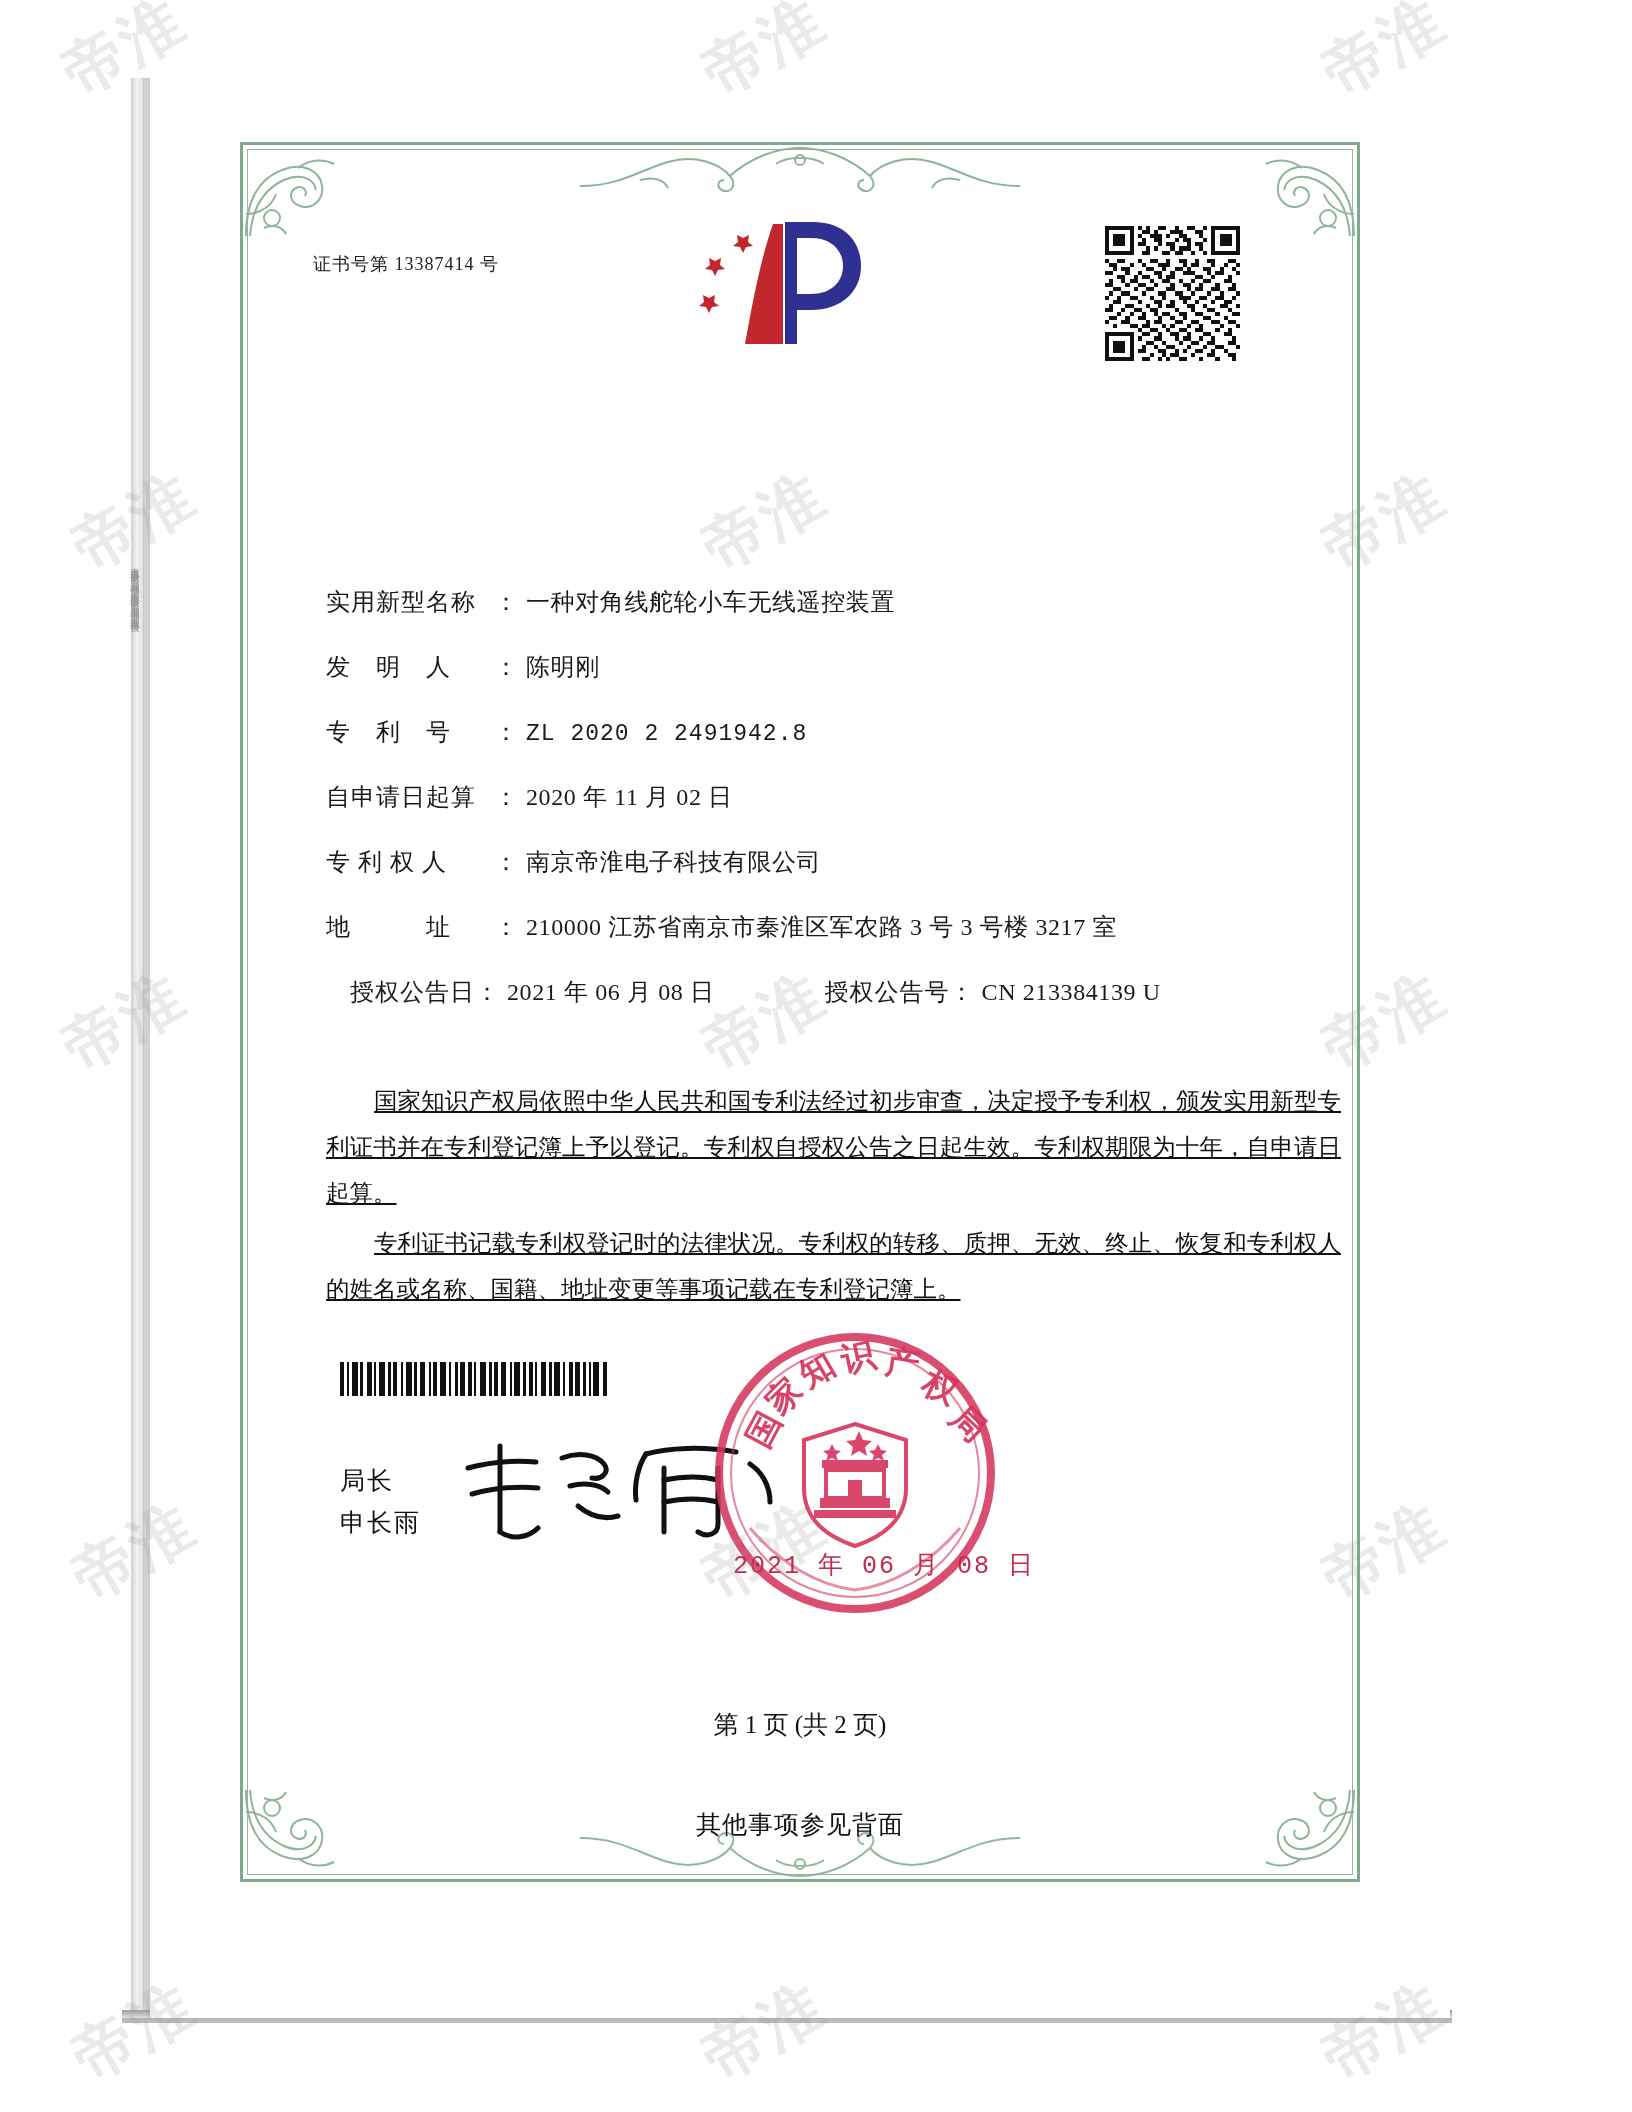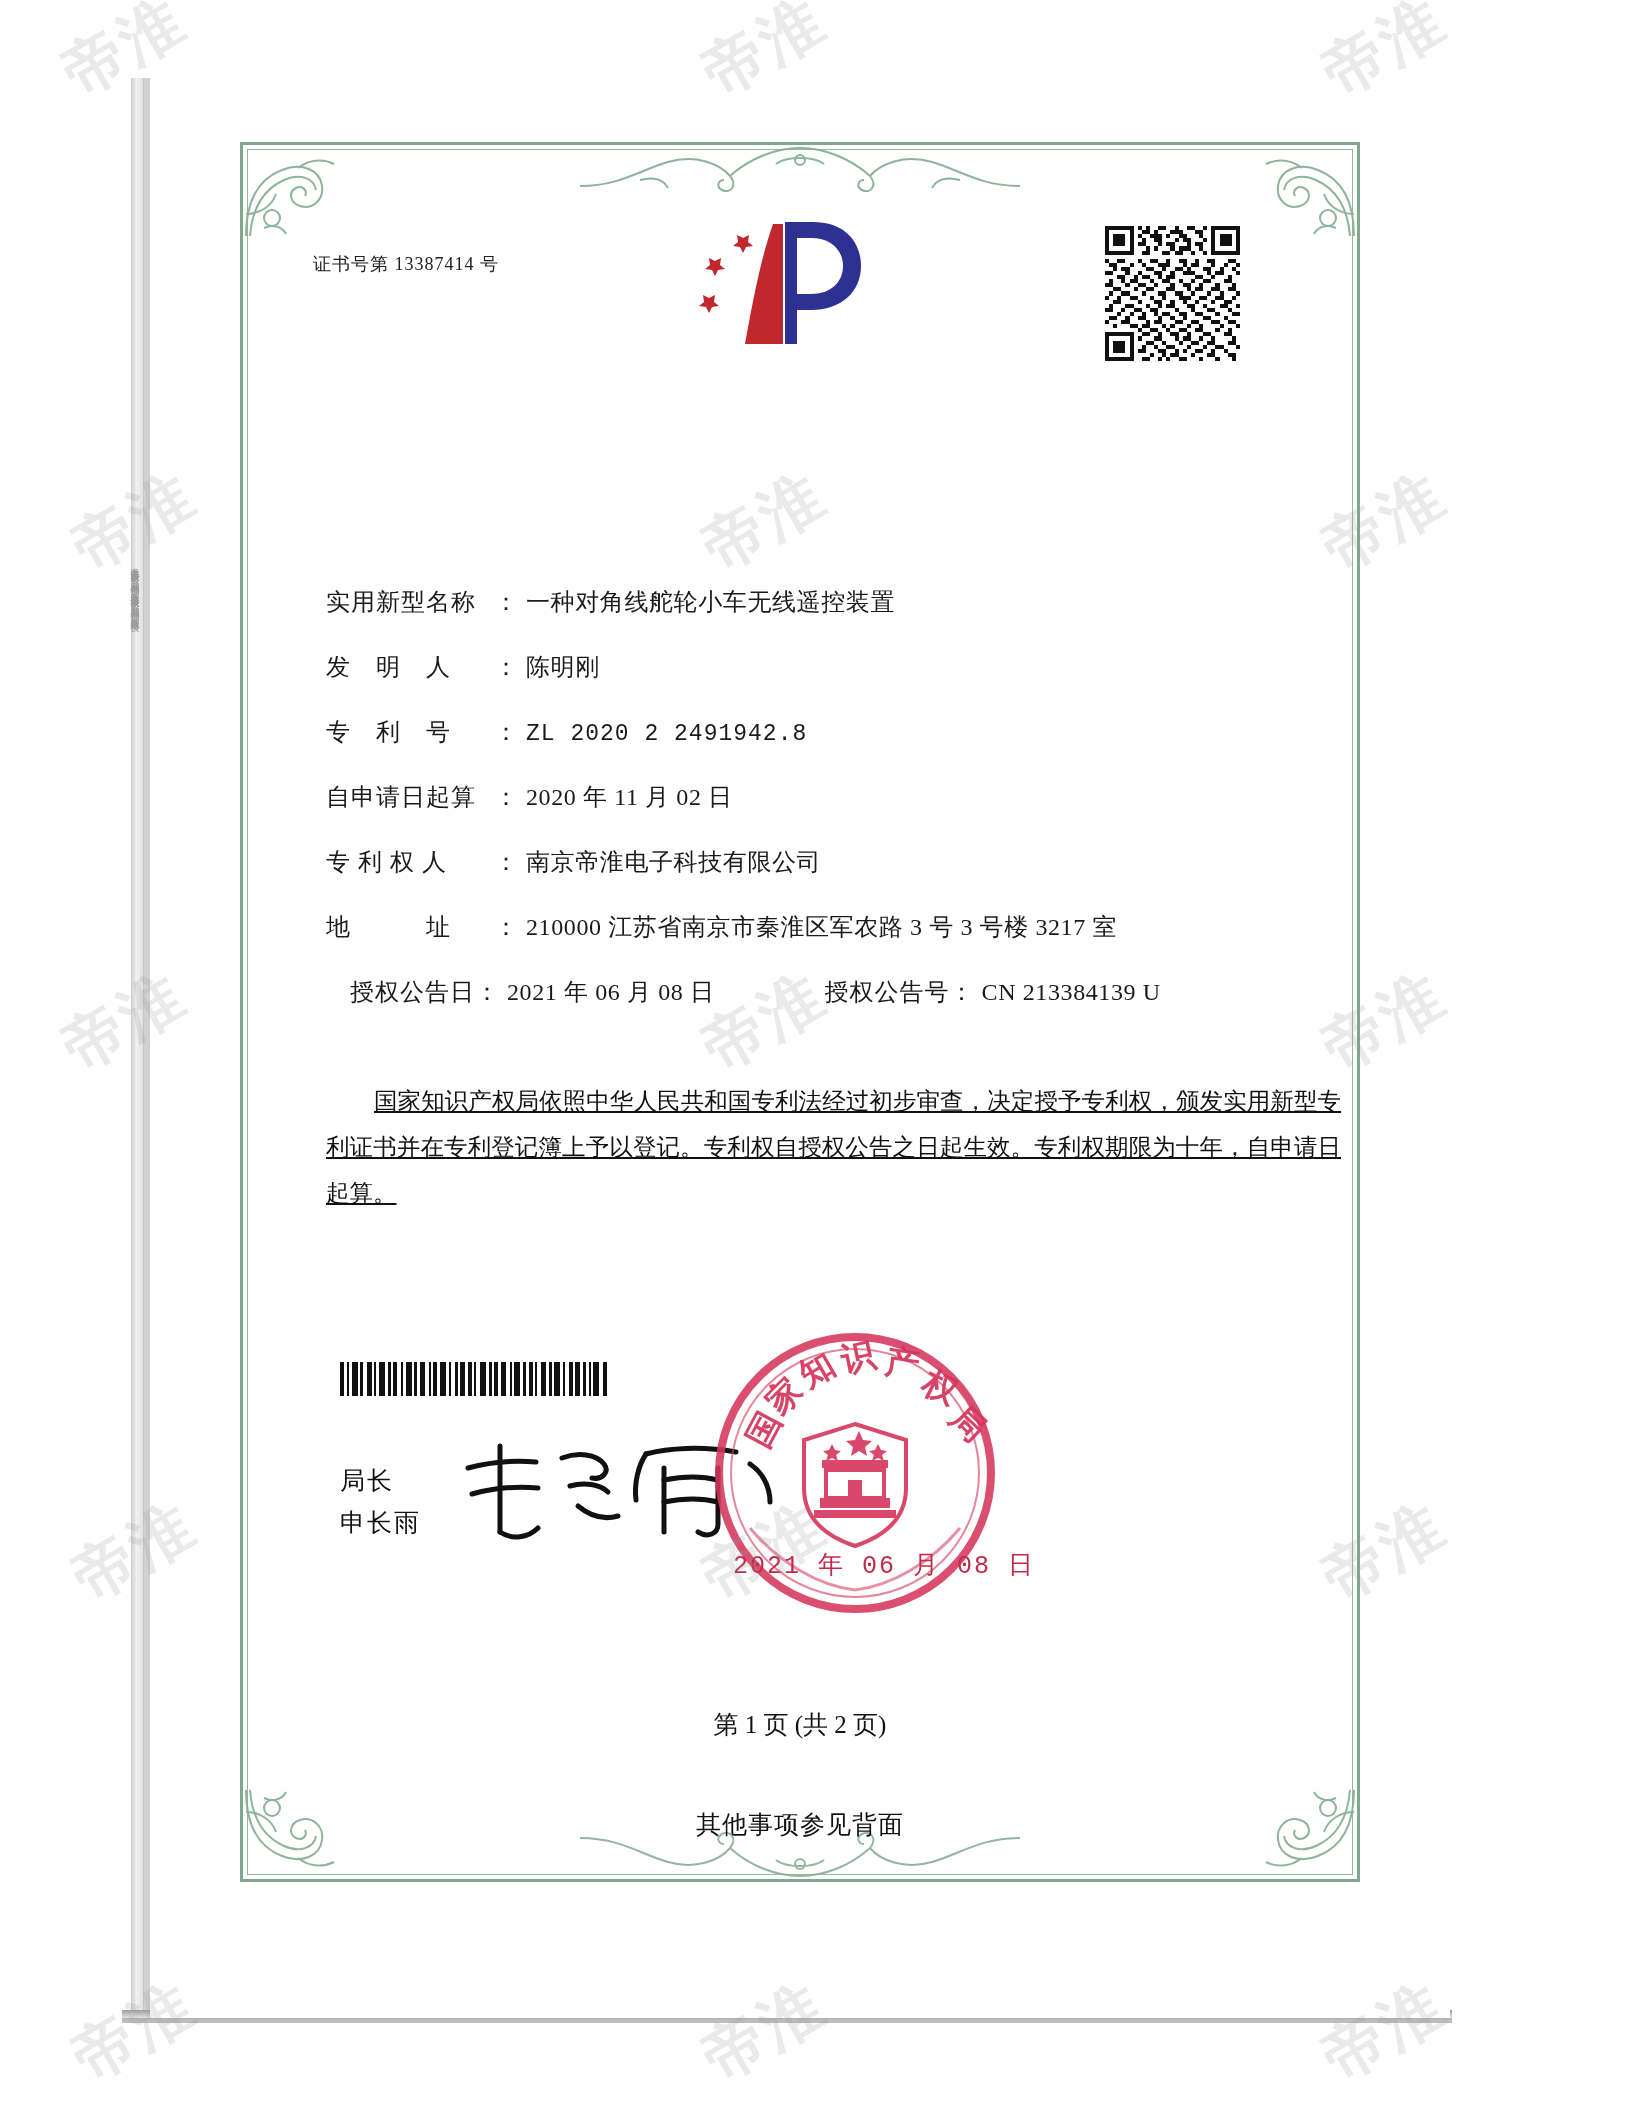--- a/index.html
+++ b/index.html
@@ -716,20 +716,21 @@
       <span class="col2">
         <span class="lbl">授权公告号</span>
         <span class="field-colon">：</span>
         <span class="field-value">CN 213384139 U</span>
       </span>
     </div>
   </div>
 
   <div class="paras">
     <p>国家知识产权局依照中华人民共和国专利法经过初步审查，决定授予专利权，颁发实用新型专利证书并在专利登记簿上予以登记。专利权自授权公告之日起生效。专利权期限为十年，自申请日起算。</p>
+    <p>专利证书记载专利权登记时的法律状况。专利权的转移、质押、无效、终止、恢复和专利权人的姓名或名称、国籍、地址变更等事项记载在专利登记簿上。</p>
   </div>
 
   <div class="barcode">
     <i style="width:4px"></i>
       <i style="width:3px;background:transparent"></i>
     <i style="width:2px"></i>
       <i style="width:3px;background:transparent"></i>
     <i style="width:6px"></i>
       <i style="width:2px;background:transparent"></i>
     <i style="width:3px"></i>

